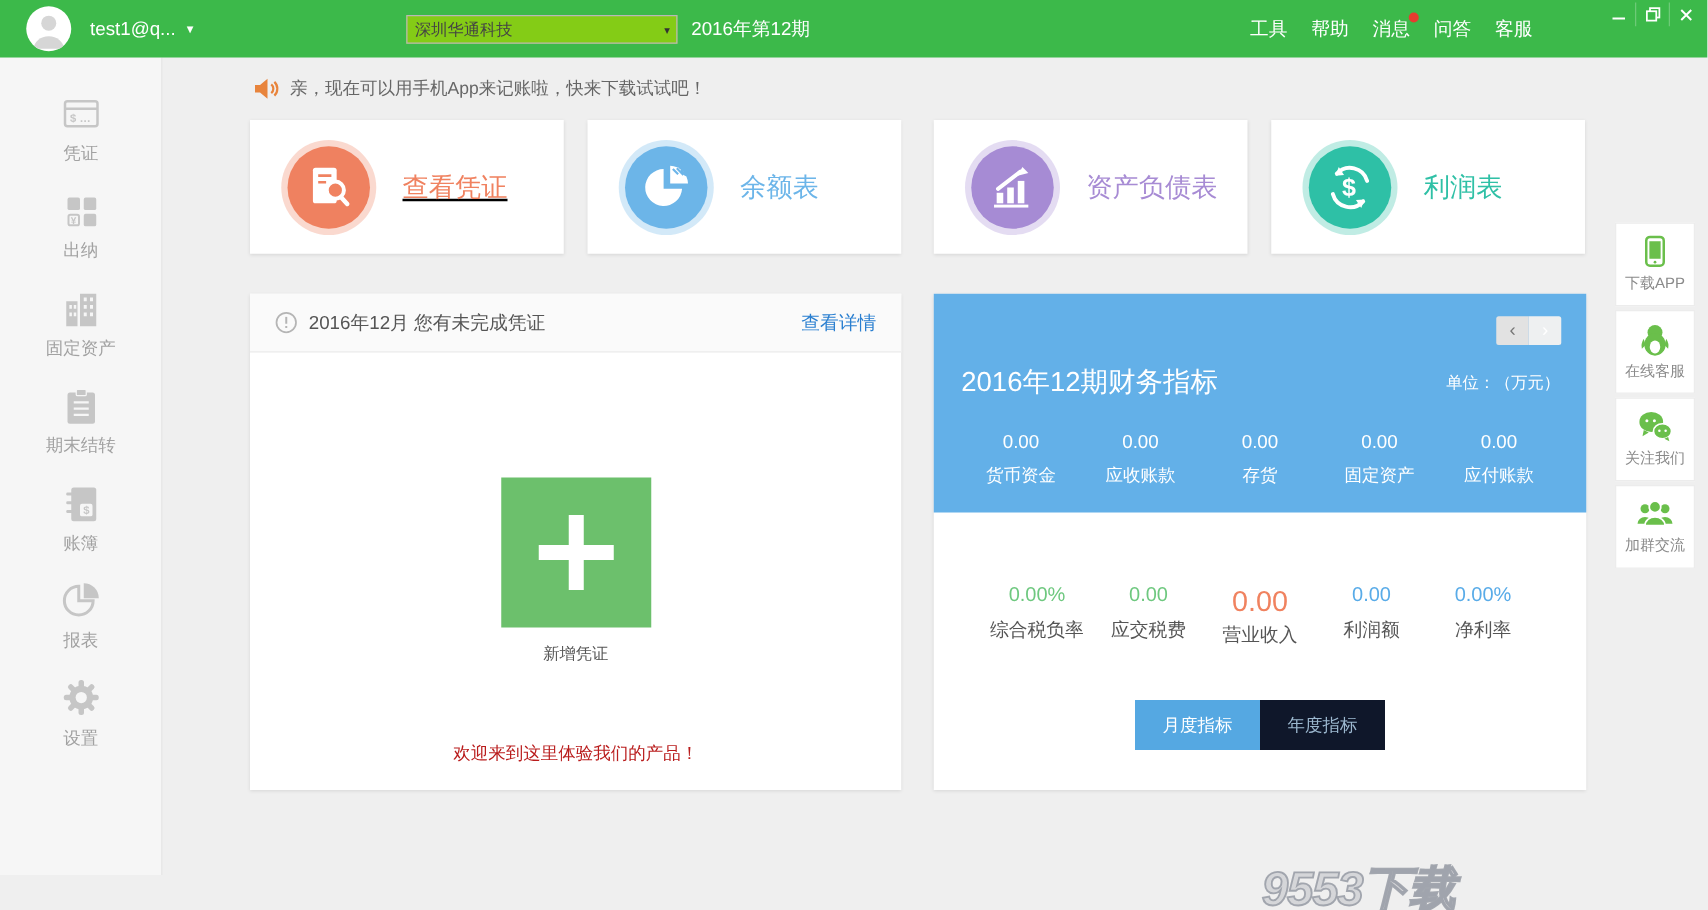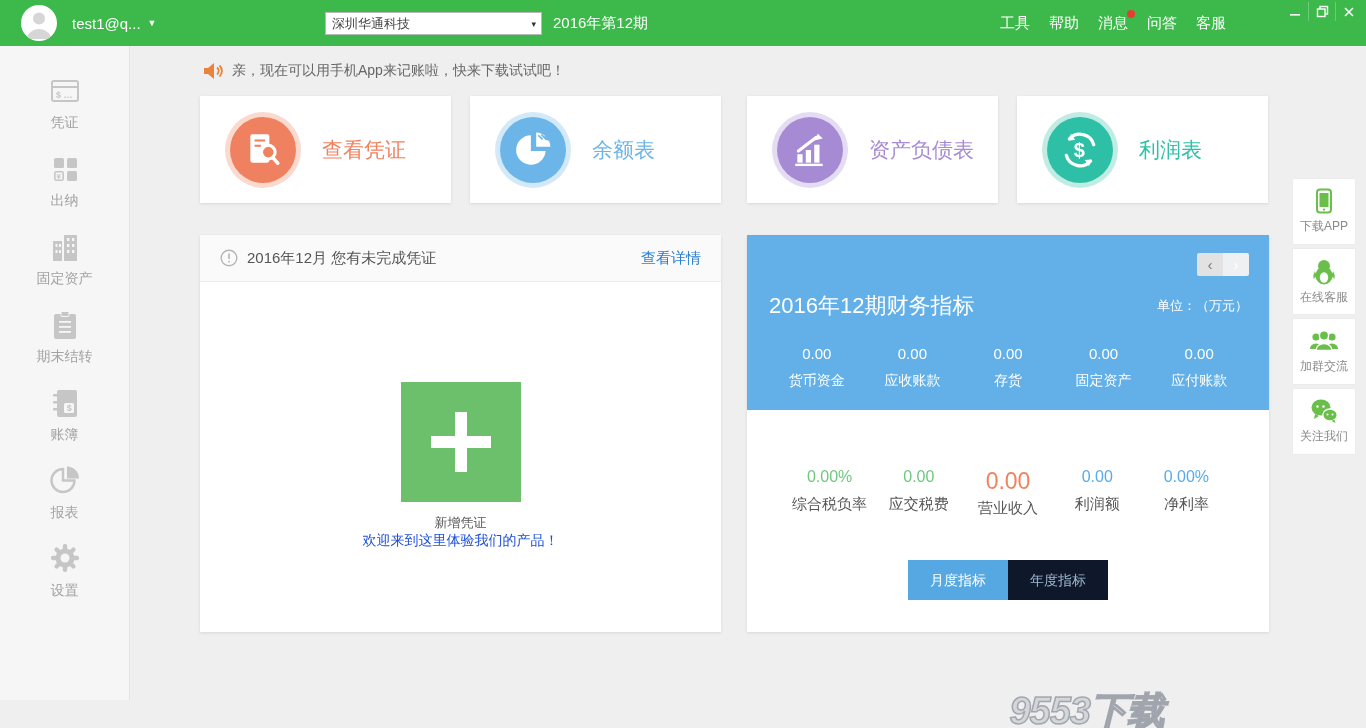--- a/index.html
+++ b/index.html
@@ -5,21 +5,21 @@
   * { margin:0; padding:0; box-sizing:border-box; }
   html,body { width:1366px; height:728px; }
   body { font-family:"Liberation Sans", sans-serif; background:#efefef; overflow:hidden; }
   #app { position:relative; width:1166px; height:728px; background:#efefef; }
 
   
   .topbar { position:absolute; top:0; left:0; width:1366px; height:46px; background:#3cb94a; color:#fff; z-index:10; }
   .avatar { position:absolute; left:21px; top:5px; width:36px; height:36px; border-radius:50%; background:#fff; overflow:hidden; }
   .username { position:absolute; left:72px; top:0; height:46px; display:flex; align-items:center; gap:7px; font-size:15px; cursor:pointer; }
   .username .caret { font-size:9px; }
-  .company-select { position:absolute; left:325px; top:12px; width:217px; height:23px; background:#ffffff; border:1px solid #b8b8b8; color:#444; font-size:13px; display:flex; align-items:center; justify-content:space-between; padding:0 5px 0 6px; cursor:pointer; }
+  .company-select { position:absolute; left:325px; top:12px; width:217px; height:23px; background:#84cc16; border:1px solid #b8b8b8; color:#444; font-size:13px; display:flex; align-items:center; justify-content:space-between; padding:0 5px 0 6px; cursor:pointer; }
   .company-select .sel-caret { font-size:9px; color:#333; }
   .period { position:absolute; left:553px; top:0; height:46px; display:flex; align-items:center; font-size:15px; }
   .top-menu { position:absolute; right:140px; top:0; height:46px; display:flex; align-items:center; gap:19px; font-size:15px; }
   .top-menu .menu-item { cursor:pointer; position:relative; }
   .badge-dot { position:absolute; top:-4px; right:-7px; width:8px; height:8px; border-radius:50%; background:#e83c2f; }
   .win-controls { position:absolute; right:4px; top:2px; display:flex; }
   .win-btn { width:27px; height:19px; display:flex; align-items:center; justify-content:center; cursor:pointer; border-left:1px solid rgba(255,255,255,0.25); }
   .win-btn:first-child { border-left:none; }
 
   
@@ -39,21 +39,21 @@
   .card-label { font-size:21px; }
 
   
   .voucher-panel { position:absolute; left:200px; top:235px; width:521px; height:397px; background:#fff; box-shadow:0 1px 3px rgba(0,0,0,0.10); }
   .vp-header { height:47px; background:#fafafa; border-bottom:1px solid #ececec; display:flex; align-items:center; padding:0 20px; gap:9px; }
   .vp-title { font-size:15px; color:#555; }
   .vp-link { margin-left:auto; font-size:15px; color:#2a7fd0; cursor:pointer; }
   .vp-body { text-align:center; }
   .add-btn { width:120px; height:120px; background:#6cc06c; margin:100px auto 0; display:flex; align-items:center; justify-content:center; cursor:pointer; }
   .add-label { margin-top:12px; font-size:13px; color:#555; }
-  .welcome { font-size:14px; color:#1d4ed8; }
+  .welcome { margin-top:62px; font-size:14px; color:#b91c1c; }
 
   
   .ind-panel { position:absolute; left:747px; top:235px; width:522px; height:397px; background:#fff; box-shadow:0 1px 3px rgba(0,0,0,0.10); }
   .ind-blue { position:relative; height:175px; background:#63b0e8; color:#fff; }
   .ind-title { position:absolute; left:22px; top:16px; font-size:22px;margin-top:40px; }
   .pager { position:absolute; right:20px; top:18px; display:flex; }
   .pager-btn { width:26px; height:23px; display:flex; align-items:center; justify-content:center; font-size:15px; cursor:pointer; }
   .pager-prev { background:#e2e2e2; color:#777; border-radius:2px 0 0 2px; }
   .pager-next { background:#eef0f1; color:#fff; border-radius:0 2px 2px 0; }
   .ind-unit { position:absolute; right:21px; top:62px; font-size:13px; }
@@ -214,21 +214,21 @@
 
   <div class="notice">
     <svg width="20" height="18" viewBox="0 0 20 18">
       <path d="M1 6 h4 l6 -5 v16 l-6 -5 h-4 z" fill="#e8843c"></path>
       <path d="M14 5.5 a4.5 4.5 0 0 1 0 7" stroke="#e8843c" stroke-width="1.8" fill="none"></path>
       <path d="M16.5 3.5 a7.5 7.5 0 0 1 0 11" stroke="#e8843c" stroke-width="1.8" fill="none"></path>
     </svg>
     <span class="notice-text">亲，现在可以用手机App来记账啦，快来下载试试吧！</span>
   </div>
 
-  <div class="card" style="left:200px;">
+  <div class="card" style="left:200px;text-decoration:underline;">
     <div class="card-icon" style="color: rgb(240, 130, 96); background-color: rgb(240, 130, 96);">
       <svg width="38" height="38" viewBox="0 0 36 36">
         <rect x="6" y="3" width="18" height="27" rx="2" fill="#fff"></rect>
         <line x1="10" y1="9" x2="20" y2="9" stroke="currentColor" stroke-width="2"></line>
         <line x1="10" y1="14" x2="16" y2="14" stroke="currentColor" stroke-width="2"></line>
         <circle cx="23" cy="20" r="6.5" fill="currentColor" stroke="#fff" stroke-width="3"></circle>
         <line x1="27.5" y1="25.5" x2="32" y2="30.5" stroke="#fff" stroke-width="3.4" stroke-linecap="round"></line>
       </svg>
     </div>
     <span class="card-label" style="color: rgb(240, 130, 96);">查看凭证</span>
@@ -370,43 +370,43 @@
       <svg width="26" height="27" viewBox="0 0 26 27">
         <circle cx="13" cy="8" r="6" fill="#6abf4b"></circle>
         <ellipse cx="13" cy="17.5" rx="8.5" ry="9" fill="#6abf4b"></ellipse>
         <ellipse cx="13" cy="19.5" rx="4.2" ry="5.2" fill="#fff"></ellipse>
         <path d="M4 13 Q1.5 17 2.5 21 L5.5 18 Z" fill="#6abf4b"></path>
         <path d="M22 13 Q24.5 17 23.5 21 L20.5 18 Z" fill="#6abf4b"></path>
       </svg>
       <span class="float-label">在线客服</span>
     </div>
     <div class="float-item">
-      <svg width="30" height="26" viewBox="0 0 30 26">
-        <circle cx="7" cy="9" r="3.6" fill="#6abf4b"></circle>
-        <circle cx="23" cy="9" r="3.6" fill="#6abf4b"></circle>
-        <path d="M1 21 a6 5.5 0 0 1 12 0 z" fill="#6abf4b"></path>
-        <path d="M17 21 a6 5.5 0 0 1 12 0 z" fill="#6abf4b"></path>
-        <circle cx="15" cy="7.5" r="4.6" fill="#6abf4b" stroke="#fff" stroke-width="1.4"></circle>
-        <path d="M7 22.5 a8 7 0 0 1 16 0 z" fill="#6abf4b" stroke="#fff" stroke-width="1.4"></path>
-      </svg>
-      <span class="float-label">加群交流</span>
-    </div>
-    <div class="float-item">
       <svg width="28" height="26" viewBox="0 0 28 26">
         <ellipse cx="11" cy="9.5" rx="9.5" ry="8" fill="#6abf4b"></ellipse>
         <path d="M5 16 L4 21 L9 18 Z" fill="#6abf4b"></path>
         <circle cx="7.5" cy="8.5" r="1.2" fill="#fff"></circle>
         <circle cx="13.5" cy="8.5" r="1.2" fill="#fff"></circle>
         <ellipse cx="20" cy="17" rx="7.2" ry="6" fill="#6abf4b" stroke="#fff" stroke-width="1.3"></ellipse>
         <path d="M24.5 21.5 L25.5 25 L21.5 23 Z" fill="#6abf4b"></path>
         <circle cx="17.5" cy="16.5" r="1" fill="#fff"></circle>
         <circle cx="22.5" cy="16.5" r="1" fill="#fff"></circle>
       </svg>
       <span class="float-label">关注我们</span>
     </div>
+    <div class="float-item">
+      <svg width="30" height="26" viewBox="0 0 30 26">
+        <circle cx="7" cy="9" r="3.6" fill="#6abf4b"></circle>
+        <circle cx="23" cy="9" r="3.6" fill="#6abf4b"></circle>
+        <path d="M1 21 a6 5.5 0 0 1 12 0 z" fill="#6abf4b"></path>
+        <path d="M17 21 a6 5.5 0 0 1 12 0 z" fill="#6abf4b"></path>
+        <circle cx="15" cy="7.5" r="4.6" fill="#6abf4b" stroke="#fff" stroke-width="1.4"></circle>
+        <path d="M7 22.5 a8 7 0 0 1 16 0 z" fill="#6abf4b" stroke="#fff" stroke-width="1.4"></path>
+      </svg>
+      <span class="float-label">加群交流</span>
+    </div>
   </div>
 
   <div class="statusbar">
     <div class="status-text">
       <span>前往 柠檬云财税 网站</span>
       <span class="status-link">ningmengyun.com</span>
     </div>
   </div>
   <div class="watermark">9553下载</div>
 

